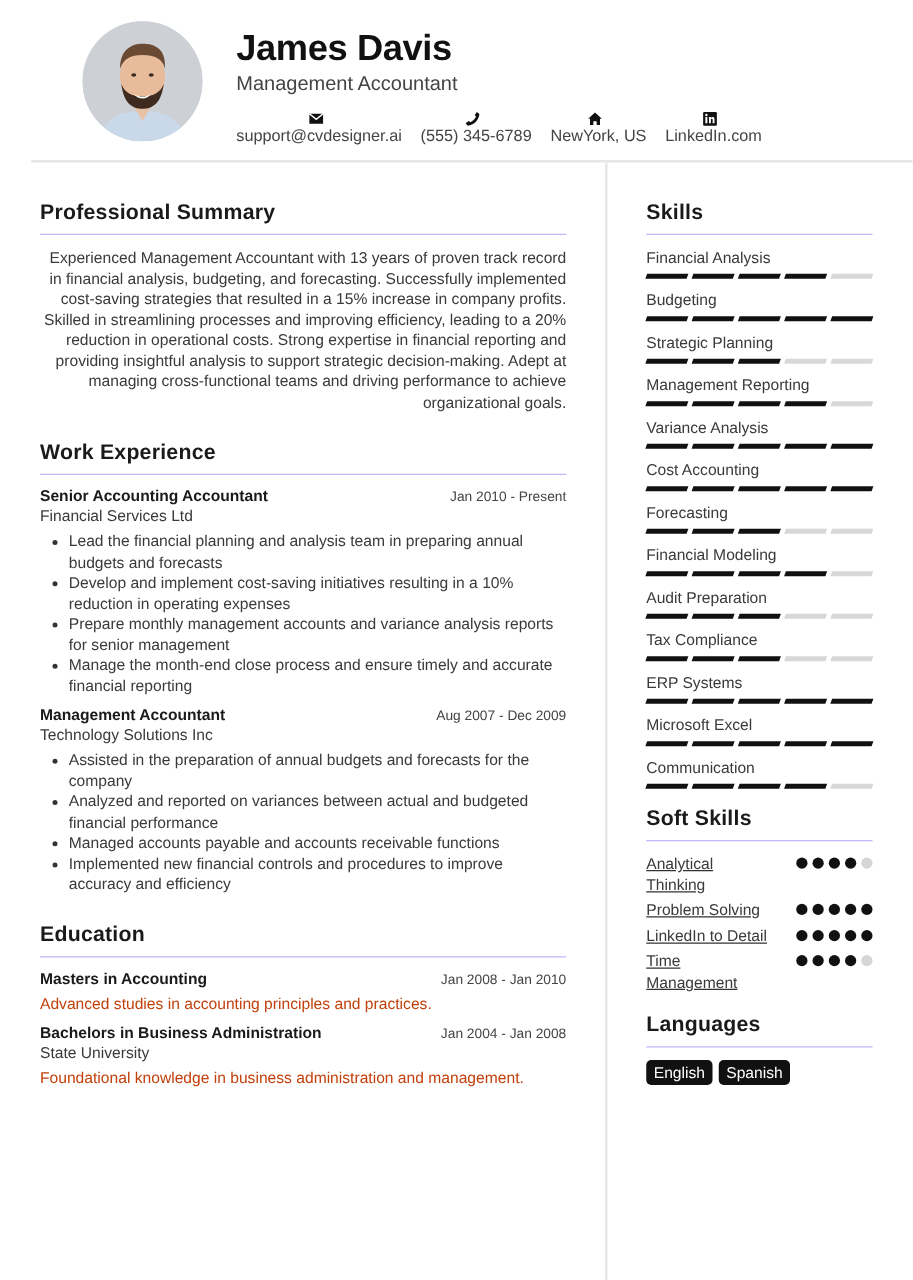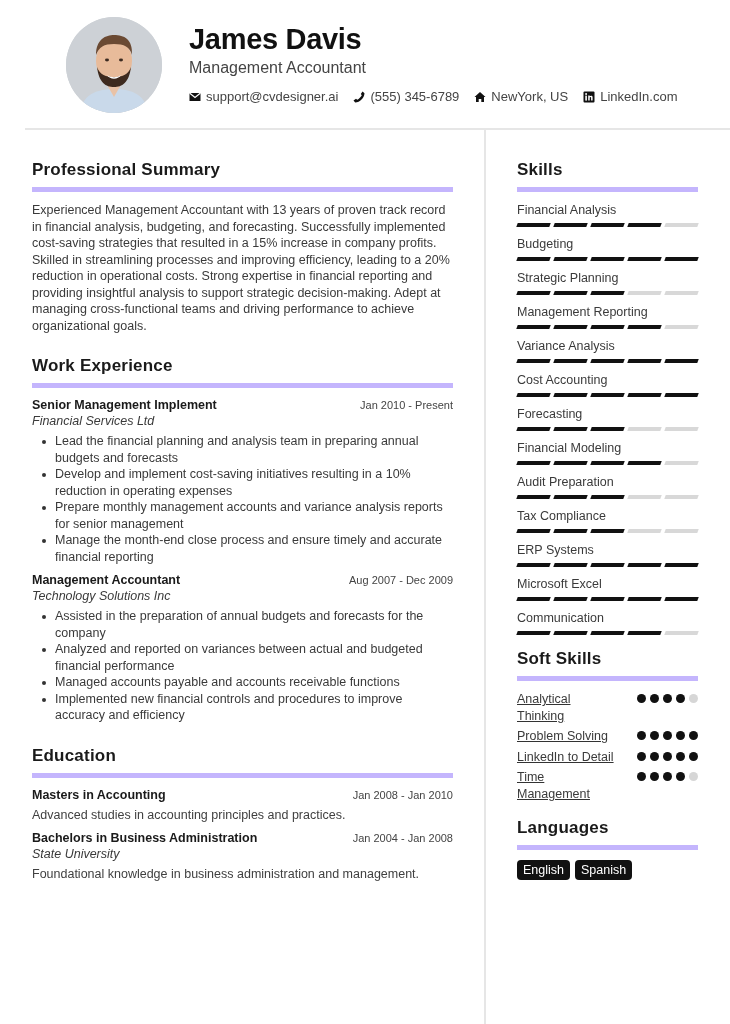--- a/index.html
+++ b/index.html
@@ -7,41 +7,41 @@
     body { font-family: "Liberation Sans", "DejaVu Sans", sans-serif; color: #333; position: relative; }
 
     
     .header { position: absolute; left: 0; top: 0; width: 730px; height: 130px; border-bottom: 2px solid #e6e6e6; margin-left: 25px; }
     .avatar { position: absolute; left: 41px; top: 17px; width: 96px; height: 96px; border-radius: 50%;
       background: radial-gradient(circle at 50% 40%, #d7dbe0 0%, #c9cdd2 70%, #bfc3c8 100%); overflow: hidden; }
     .avatar svg { width: 96px; height: 96px; display: block; }
     .name { position: absolute; left: 164px; top: 23px; font-size: 29px; font-weight: bold; color: #111; letter-spacing: -0.3px; }
     .jobtitle { position: absolute; left: 164px; top: 59px; font-size: 16px; color: #444; }
     .contacts { position: absolute; left: 164px; top: 89px; display: flex; align-items: center; font-size: 13px; color: #444; }
-    .contact { display: flex; align-items: center; margin-right: 15px; }
+    .contact { display: flex; align-items: center; margin-right: 15px; flex-direction: column; }
     .contact .ci { width: 12px; height: 12px; margin-right: 5px; display: inline-flex; align-items: center; justify-content: center; }
     .contact .ci svg { width: 12px; height: 12px; display: block; }
 
     
     .vdivider { position: absolute; left: 484px; top: 130px; width: 2px; height: 894px; background: #e6e6e6; }
 
     
     .left { position: absolute; left: 32px; top: 160px; width: 421px; }
-    .section-title { font-size: 17px; font-weight: bold; color: #1a1a1a; padding-bottom: 7px; border-bottom: 5px solid #c4b5fd; letter-spacing: 0.2px; }
-    .summary { font-size: 12.5px; line-height: 16.5px; color: #3a3a3a; margin-top: 10px; }
+    .section-title { font-size: 17px; font-weight: bold; color: #1a1a1a; padding-bottom: 7px; border-bottom: 1px solid #c4b5fd; letter-spacing: 0.2px; }
+    .summary { font-size: 12.5px; line-height: 16.5px; color: #3a3a3a; margin-top: 10px; text-align: right; }
     .sec { margin-top: 22px; }
     .job { margin-top: 10px; }
     .job-head { display: flex; justify-content: space-between; align-items: baseline; }
     .job-title { font-size: 12.5px; font-weight: bold; color: #1a1a1a; }
     .job-date { font-size: 11px; color: #444; }
-    .job-company { font-size: 12.5px; color: #3a3a3a; margin-top: 2px; font-style: italic; }
+    .job-company { font-size: 12.5px; color: #3a3a3a; margin-top: 2px; }
     .bullets { list-style: none; margin-top: 5px; padding-left: 23px; }
     .bullets li { position: relative; font-size: 12.5px; line-height: 16.5px; color: #3a3a3a; }
     .bullets li::before { content: ""; position: absolute; left: -13px; top: 7px; width: 4px; height: 4px; border-radius: 50%; background: #333; }
-    .edu-desc { font-size: 12.5px; color: #404040; margin-top: 6px; }
+    .edu-desc { font-size: 12.5px; color: #c2410c; margin-top: 6px; }
 
     
     .right { position: absolute; left: 517px; top: 160px; width: 181px; }
     .skill { margin-top: 0; }
     .skill-name { font-size: 12.5px; color: #3a3a3a; height: 17px; line-height: 17px; }
     .skill-bar { display: flex; justify-content: space-between; height: 4px; margin-top: 4px; margin-bottom: 9px; }
     .seg { width: 33px; height: 4px; background: #111; transform: skewX(-20deg); }
     .seg.off { background: #d8d8d8; }
     .skills-list { margin-top: 10px; }
 
@@ -121,21 +121,21 @@
   <div>
     <div class="section-title">Professional Summary</div>
     <p class="summary">Experienced Management Accountant with 13 years of proven track record in financial analysis, budgeting, and forecasting. Successfully implemented cost-saving strategies that resulted in a 15% increase in company profits. Skilled in streamlining processes and improving efficiency, leading to a 20% reduction in operational costs. Strong expertise in financial reporting and providing insightful analysis to support strategic decision-making. Adept at managing cross-functional teams and driving performance to achieve organizational goals.</p>
   </div>
 
   <div class="sec">
     <div class="section-title">Work Experience</div>
 
     <div class="job">
       <div class="job-head">
-        <span class="job-title">Senior Management Implement</span>
+        <span class="job-title">Senior Accounting Accountant</span>
         <span class="job-date">Jan 2010 - Present</span>
       </div>
       <div class="job-company">Financial Services Ltd</div>
       <ul class="bullets">
         <li>Lead the financial planning and analysis team in preparing annual budgets and forecasts</li>
         <li>Develop and implement cost-saving initiatives resulting in a 10% reduction in operating expenses</li>
         <li>Prepare monthly management accounts and variance analysis reports for senior management</li>
         <li>Manage the month-end close process and ensure timely and accurate financial reporting</li>
       </ul>
     </div>

